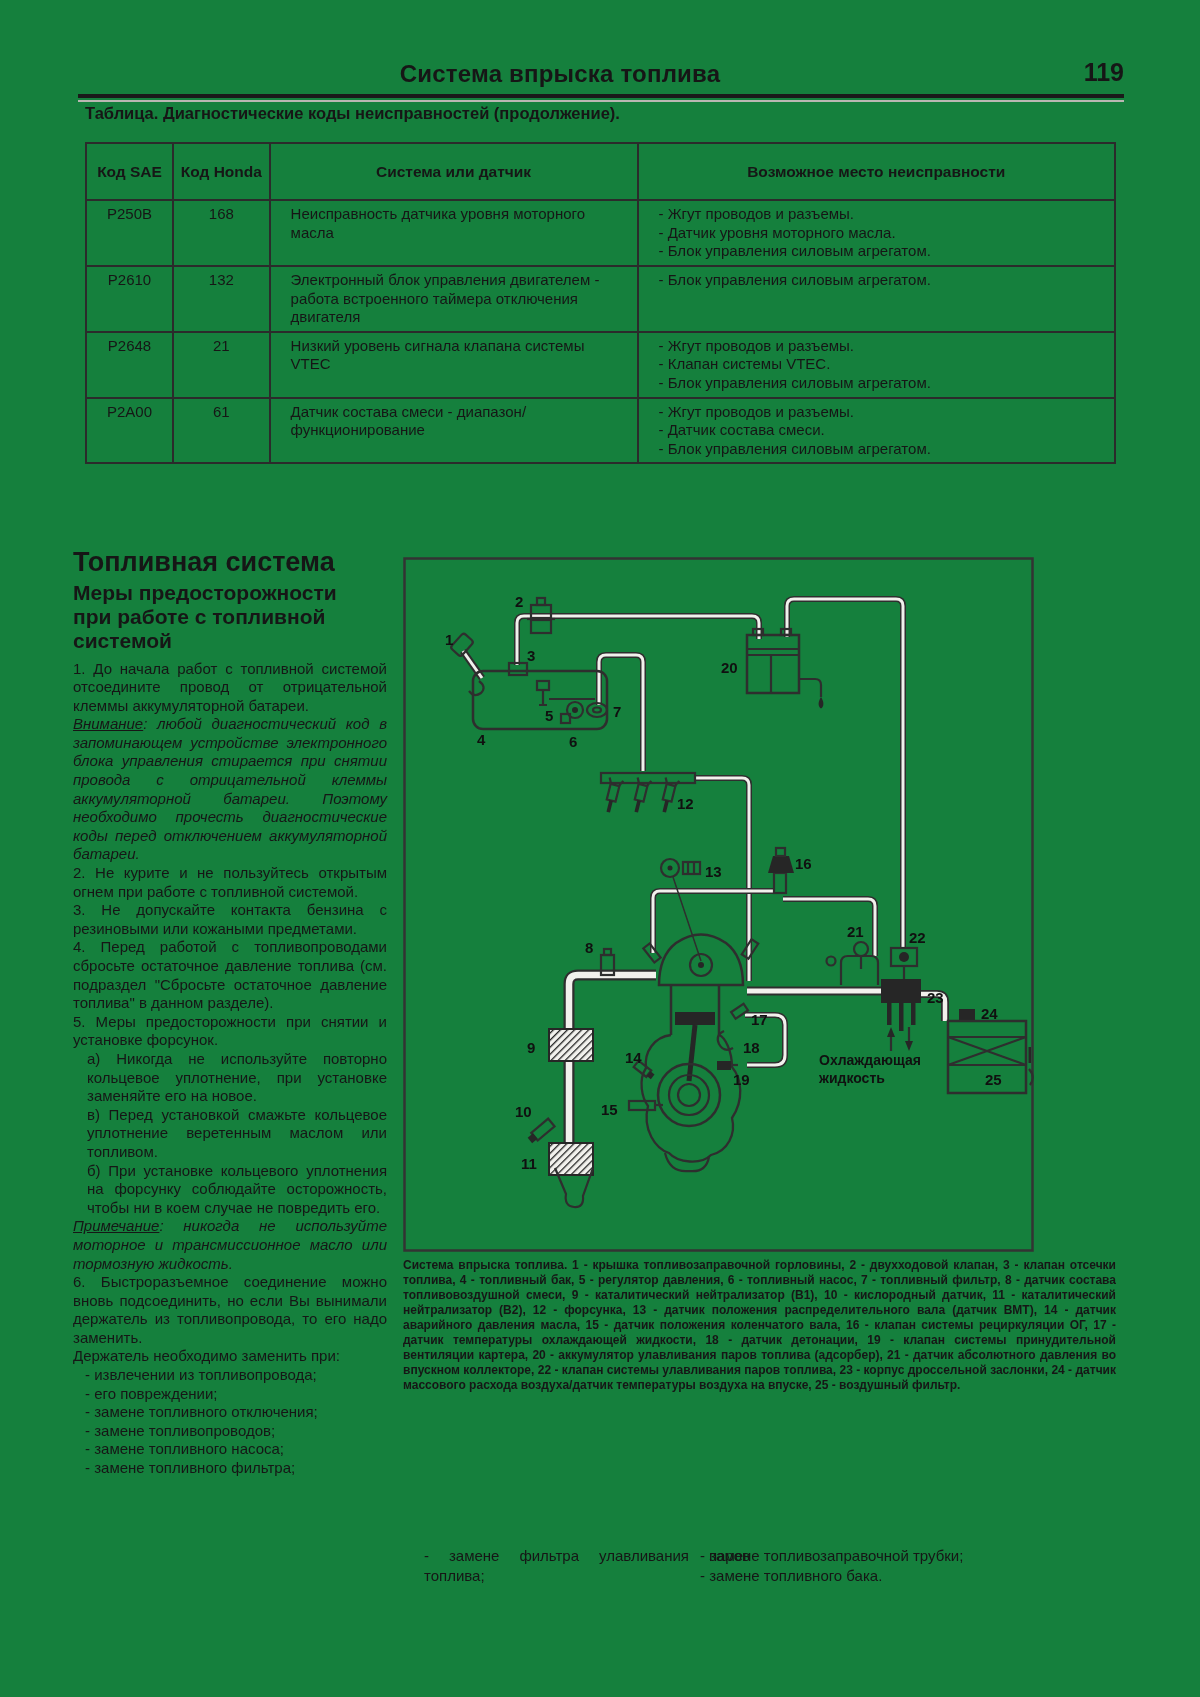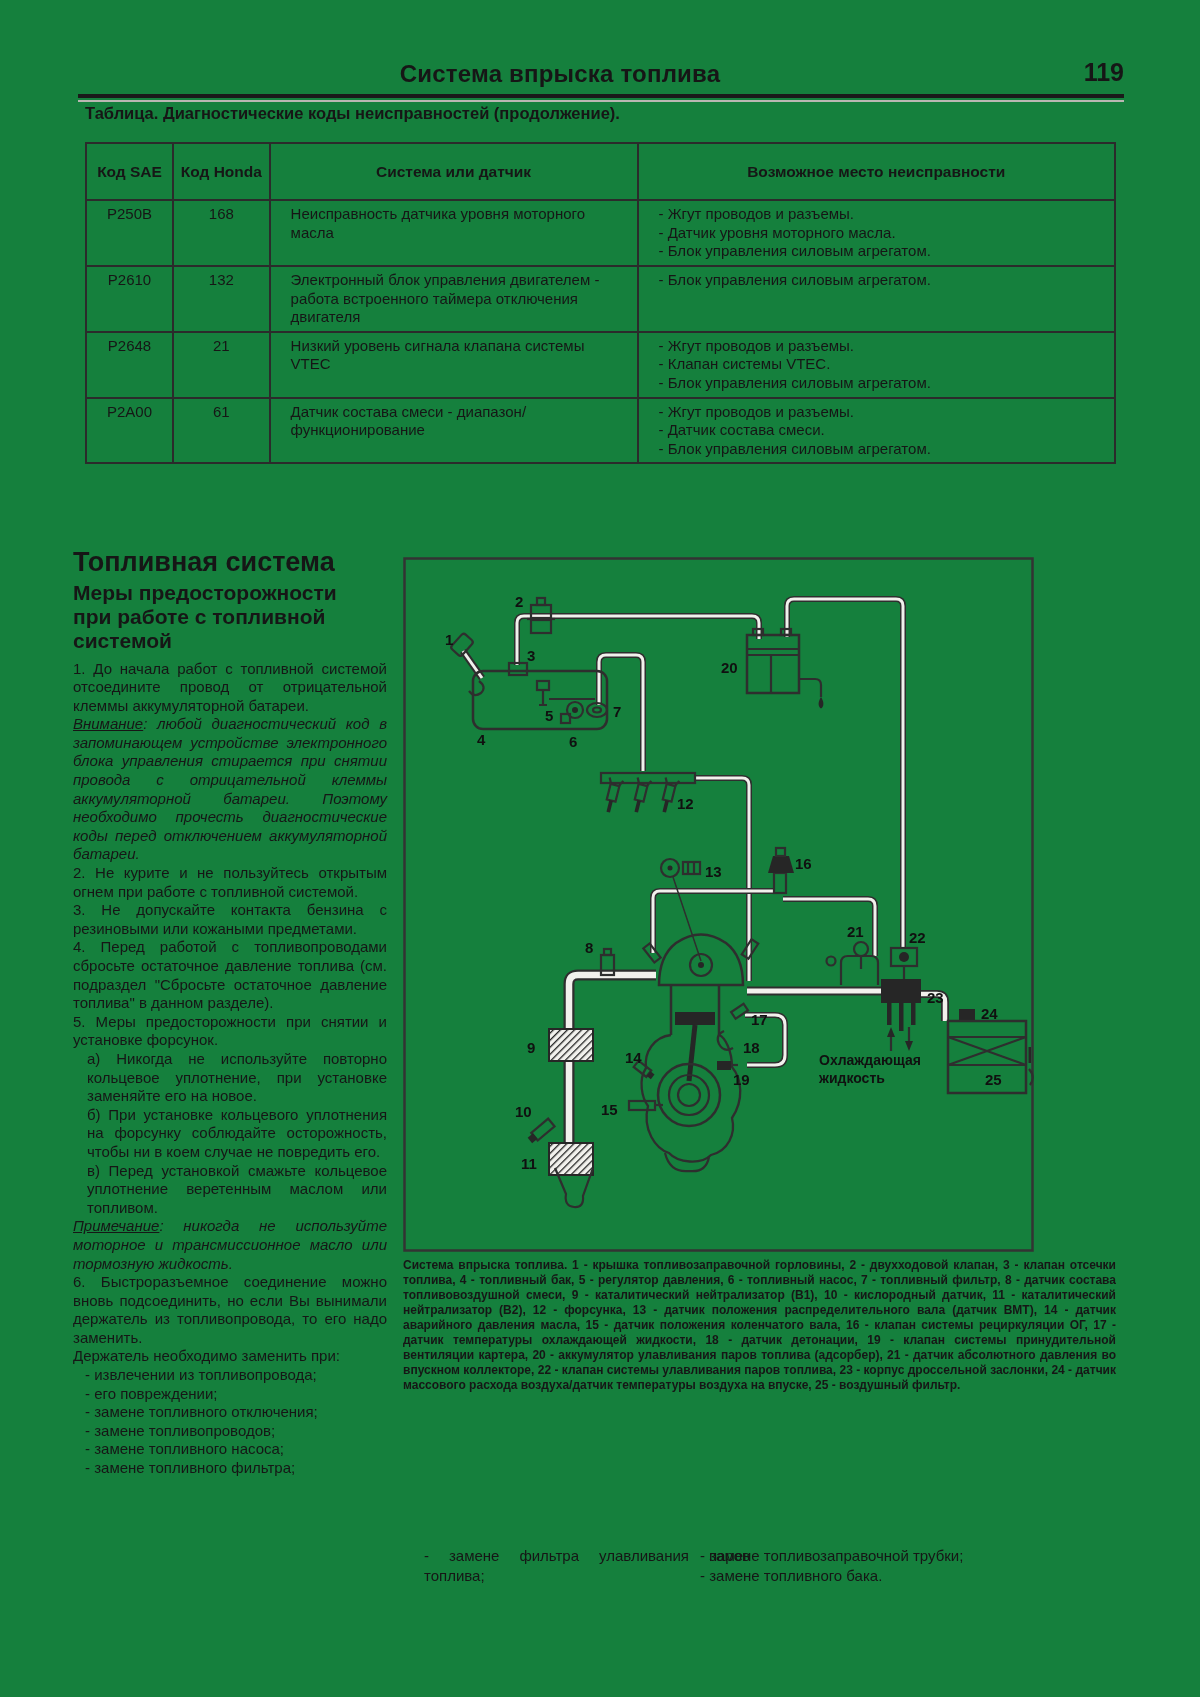--- a/index.html
+++ b/index.html
@@ -112,22 +112,22 @@
   <div class="art">
     <h1>Топливная система</h1>
     <h2>Меры предосторожности при работе с топливной системой</h2>
     <p>1. До начала работ с топливной системой отсоедините провод от отрицательной клеммы аккумуляторной батареи.</p>
     <p class="note"><span class="lead">Внимание</span><span>: любой диагностический код в запоминающем устройстве электронного блока управления стирается при снятии провода с отрицательной клеммы аккумуляторной батареи. Поэтому необходимо прочесть диагностические коды перед отключением аккумуляторной батареи.</span></p>
     <p>2. Не курите и не пользуйтесь открытым огнем при работе с топливной системой.</p>
     <p>3. Не допускайте контакта бензина с резиновыми или кожаными предметами.</p>
     <p>4. Перед работой с топливопроводами сбросьте остаточное давление топлива (см. подраздел "Сбросьте остаточное давление топлива" в данном разделе).</p>
     <p>5. Меры предосторожности при снятии и установке форсунок.</p>
     <p class="sub">а) Никогда не используйте повторно кольцевое уплотнение, при установке заменяйте его на новое.</p>
+    <p class="sub">в) Перед установкой смажьте кольцевое уплотнение веретенным маслом или топливом.</p>
     <p class="sub">б) При установке кольцевого уплотнения на форсунку соблюдайте осторожность, чтобы ни в коем случае не повредить его.</p>
-    <p class="sub">в) Перед установкой смажьте кольцевое уплотнение веретенным маслом или топливом.</p>
     <p class="note"><span class="lead">Примечание</span><span>: никогда не используйте моторное и трансмиссионное масло или тормозную жидкость.</span></p>
     <p>6. Быстроразъемное соединение можно вновь подсоединить, но если Вы вынимали держатель из топливопровода, то его надо заменить.</p>
     <p>Держатель необходимо заменить при:</p>
     <p class="blt">- извлечении из топливопровода;</p>
     <p class="blt">- его повреждении;</p>
     <p class="blt">- замене топливного отключения;</p>
     <p class="blt">- замене топливопроводов;</p>
     <p class="blt">- замене топливного насоса;</p>
     <p class="blt">- замене топливного фильтра;</p>
   </div>

